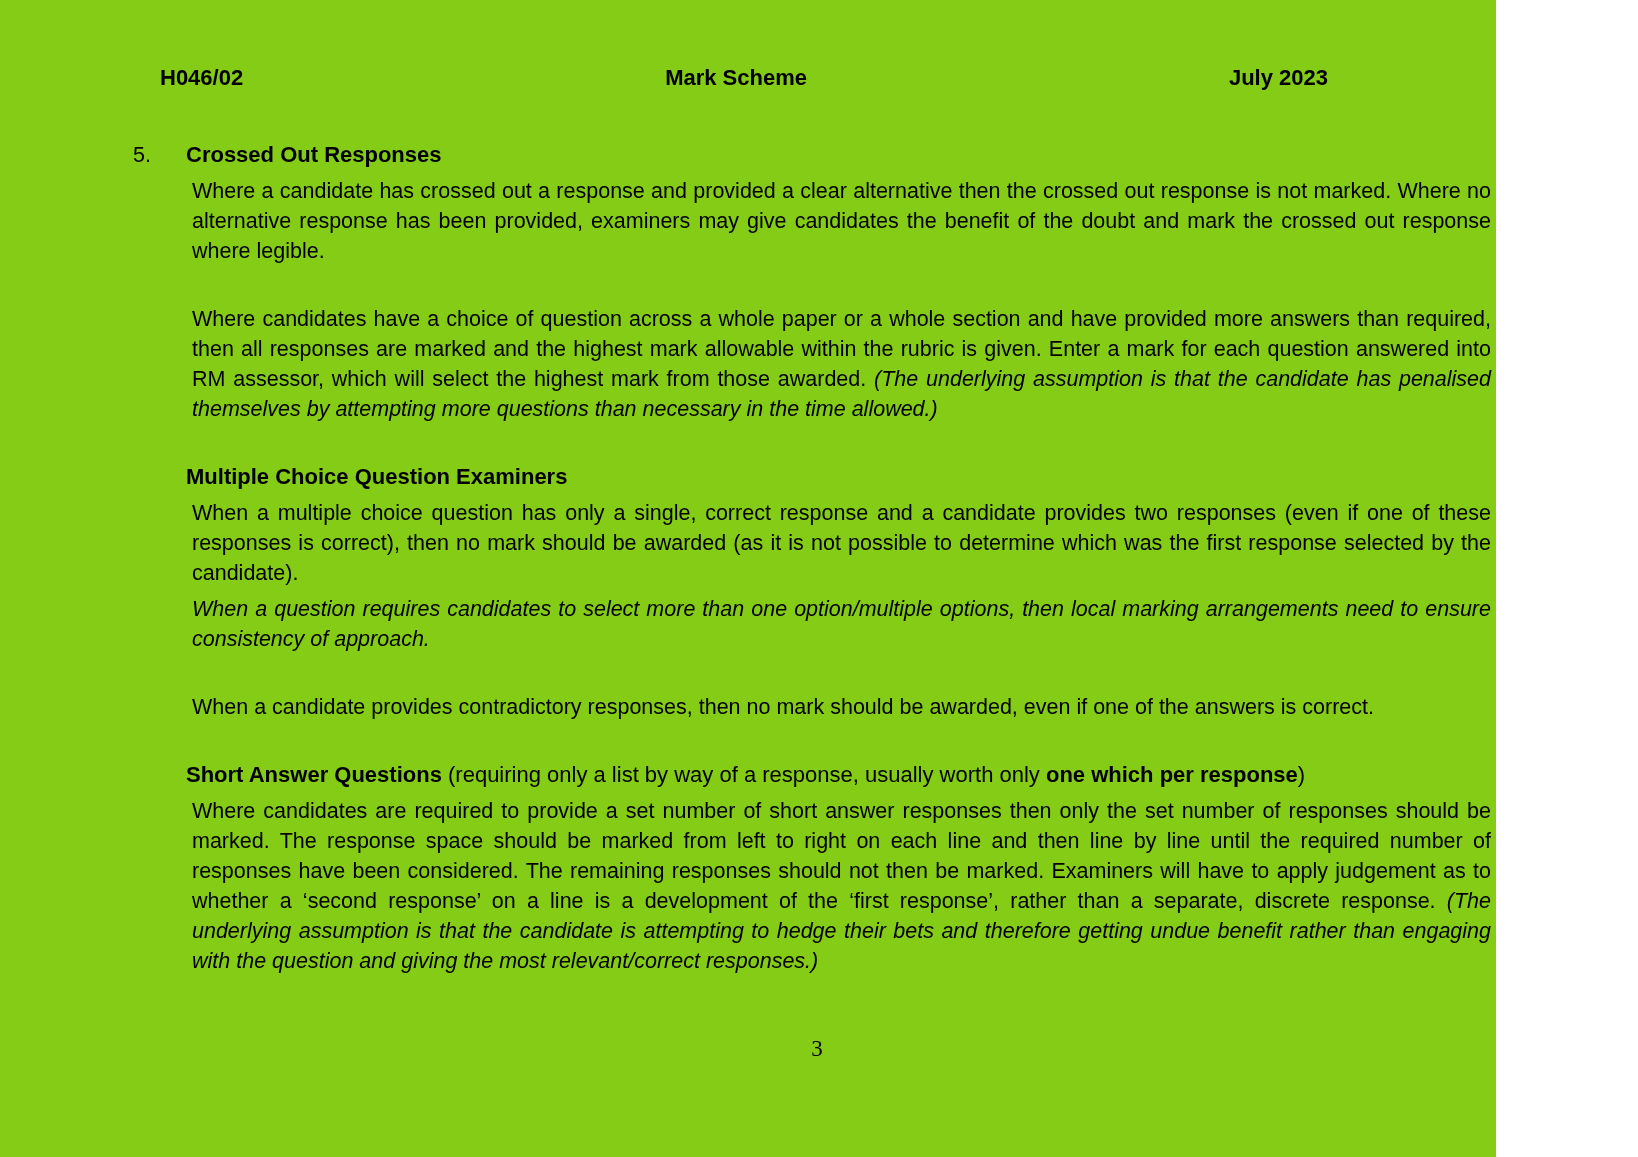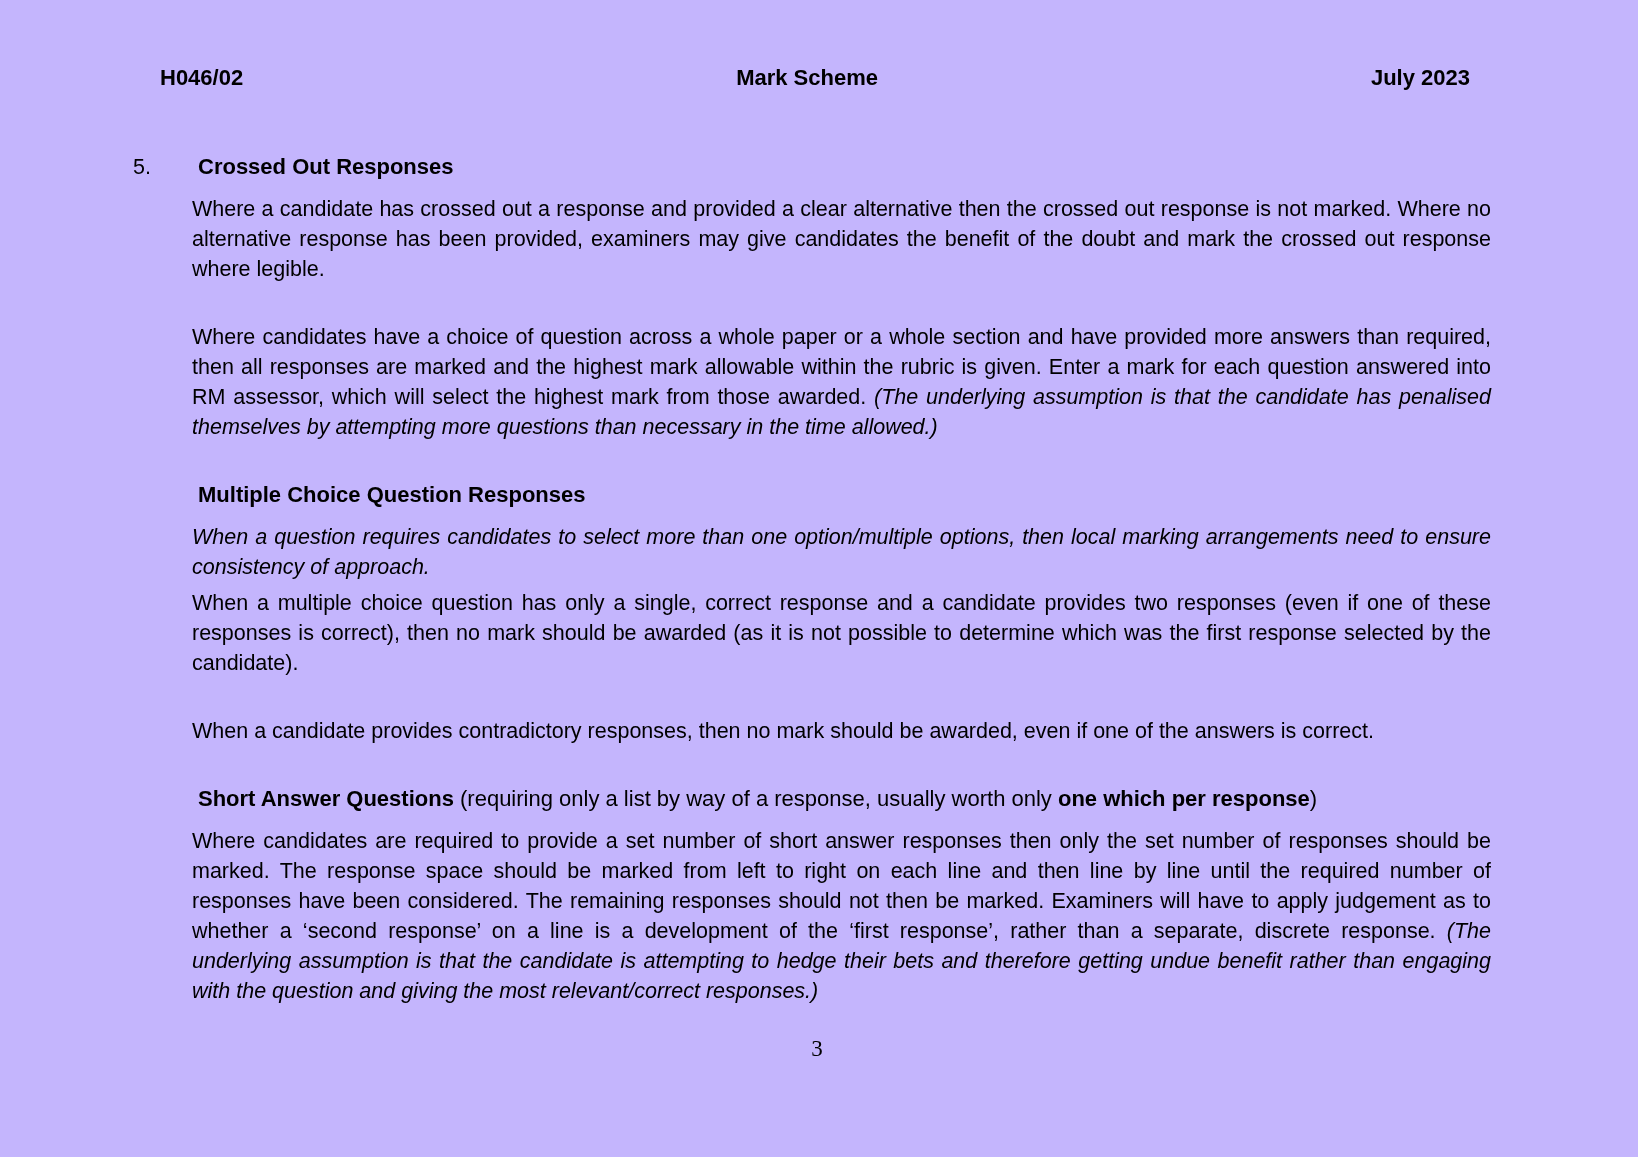--- a/index.html
+++ b/index.html
@@ -2,23 +2,23 @@
 <html><head>
 <meta charset="utf-8">
 <style>
   html, body {
     margin: 0;
     padding: 0;
     background: #ffffff;
   }
   .page {
     position: relative;
-    width: 1638px;
+    width: 1496px;
     height: 1157px;
-    background: #c4b5fd;
+    background: #84cc16;
     color: #000000;
     font-family: "Liberation Sans", sans-serif;
     overflow: hidden;
   }
   .doc-header {
     position: absolute;
     top: 63px;
     left: 160px;
     right: 168px;
     display: flex;
@@ -43,21 +43,21 @@
   .doc-section:first-child {
     margin-top: 0;
   }
   .item-number {
     position: absolute;
     left: -53px;
     top: 0;
     font-weight: normal;
   }
   .section-heading {
-    margin: 12px;
+    margin: 0;
     font-size: 22px;
     font-weight: normal;
     line-height: 30px;
     text-align: left;
   }
   .section-paragraph {
     margin: 6px;
     text-align: justify;
   }
   .run.b { font-weight: bold; }
@@ -87,23 +87,23 @@
   <main class="doc-body" id="sections">
       <section class="doc-section">
         <span class="item-number">5.</span>
         <h2 class="section-heading"><span class="run b">Crossed Out Responses</span></h2>
         <p class="section-paragraph"><span class="run ">Where a candidate has crossed out a response and provided a clear alternative then the crossed out response is not marked. Where no alternative response has been provided, examiners may give candidates the benefit of the doubt and mark the crossed out response where legible.</span></p>
       </section>
       <section class="doc-section">
         <p class="section-paragraph"><span class="run ">Where candidates have a choice of question across a whole paper or a whole section and have provided more answers than required, then all responses are marked and the highest mark allowable within the rubric is given. Enter a mark for each question answered into RM assessor, which will select the highest mark from those awarded. </span><span class="run i">(The underlying assumption is that the candidate has penalised themselves by attempting more questions than necessary in the time allowed.)</span></p>
       </section>
       <section class="doc-section">
-        <h2 class="section-heading"><span class="run b">Multiple Choice Question Responses</span></h2>
+        <h2 class="section-heading"><span class="run b">Multiple Choice Question Examiners</span></h2>
+        <p class="section-paragraph"><span class="run ">When a multiple choice question has only a single, correct response and a candidate provides two responses (even if one of these responses is correct), then no mark should be awarded (as it is not possible to determine which was the first response selected by the candidate).</span></p>
         <p class="section-paragraph"><span class="run i">When a question requires candidates to select more than one option/multiple options, then local marking arrangements need to ensure consistency of approach.</span></p>
-        <p class="section-paragraph"><span class="run ">When a multiple choice question has only a single, correct response and a candidate provides two responses (even if one of these responses is correct), then no mark should be awarded (as it is not possible to determine which was the first response selected by the candidate).</span></p>
       </section>
       <section class="doc-section">
         <p class="section-paragraph"><span class="run ">When a candidate provides contradictory responses, then no mark should be awarded, even if one of the answers is correct.</span></p>
       </section>
       <section class="doc-section">
         <h2 class="section-heading"><span class="run b">Short Answer Questions</span><span class="run "> (requiring only a list by way of a response, usually worth only </span><span class="run b">one which per response</span><span class="run ">)</span></h2>
         <p class="section-paragraph"><span class="run ">Where candidates are required to provide a set number of short answer responses then only the set number of responses should be marked. The response space should be marked from left to right on each line and then line by line until the required number of responses have been considered.  The remaining responses should not then be marked. Examiners will have to apply judgement as to whether a ‘second response’ on a line is a development of the ‘first response’, rather than a separate, discrete response.  </span><span class="run i">(The underlying assumption is that the candidate is attempting to hedge their bets and therefore getting undue benefit rather than engaging with the question and giving the most relevant/correct responses.)</span></p>
       </section>
     </main>
 

